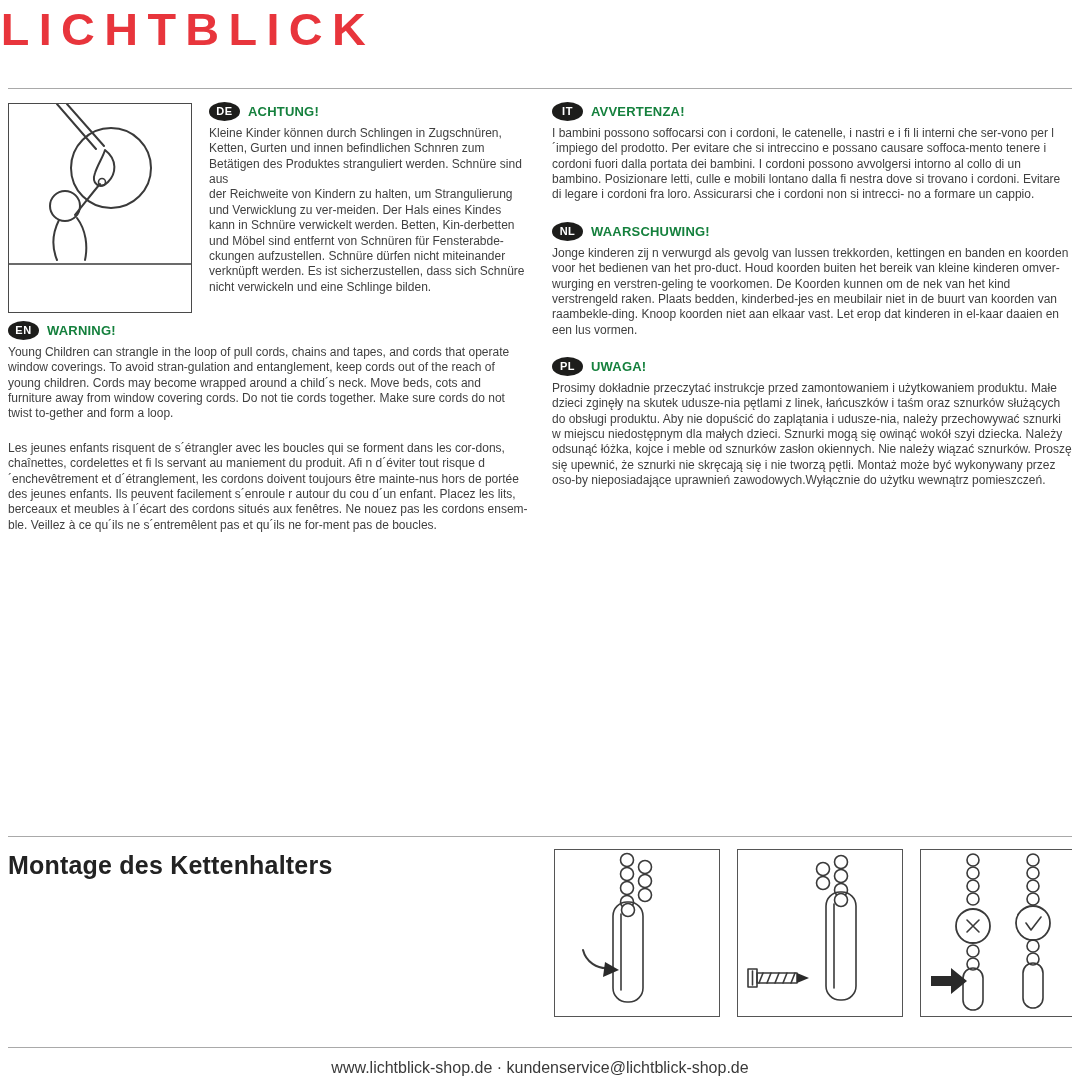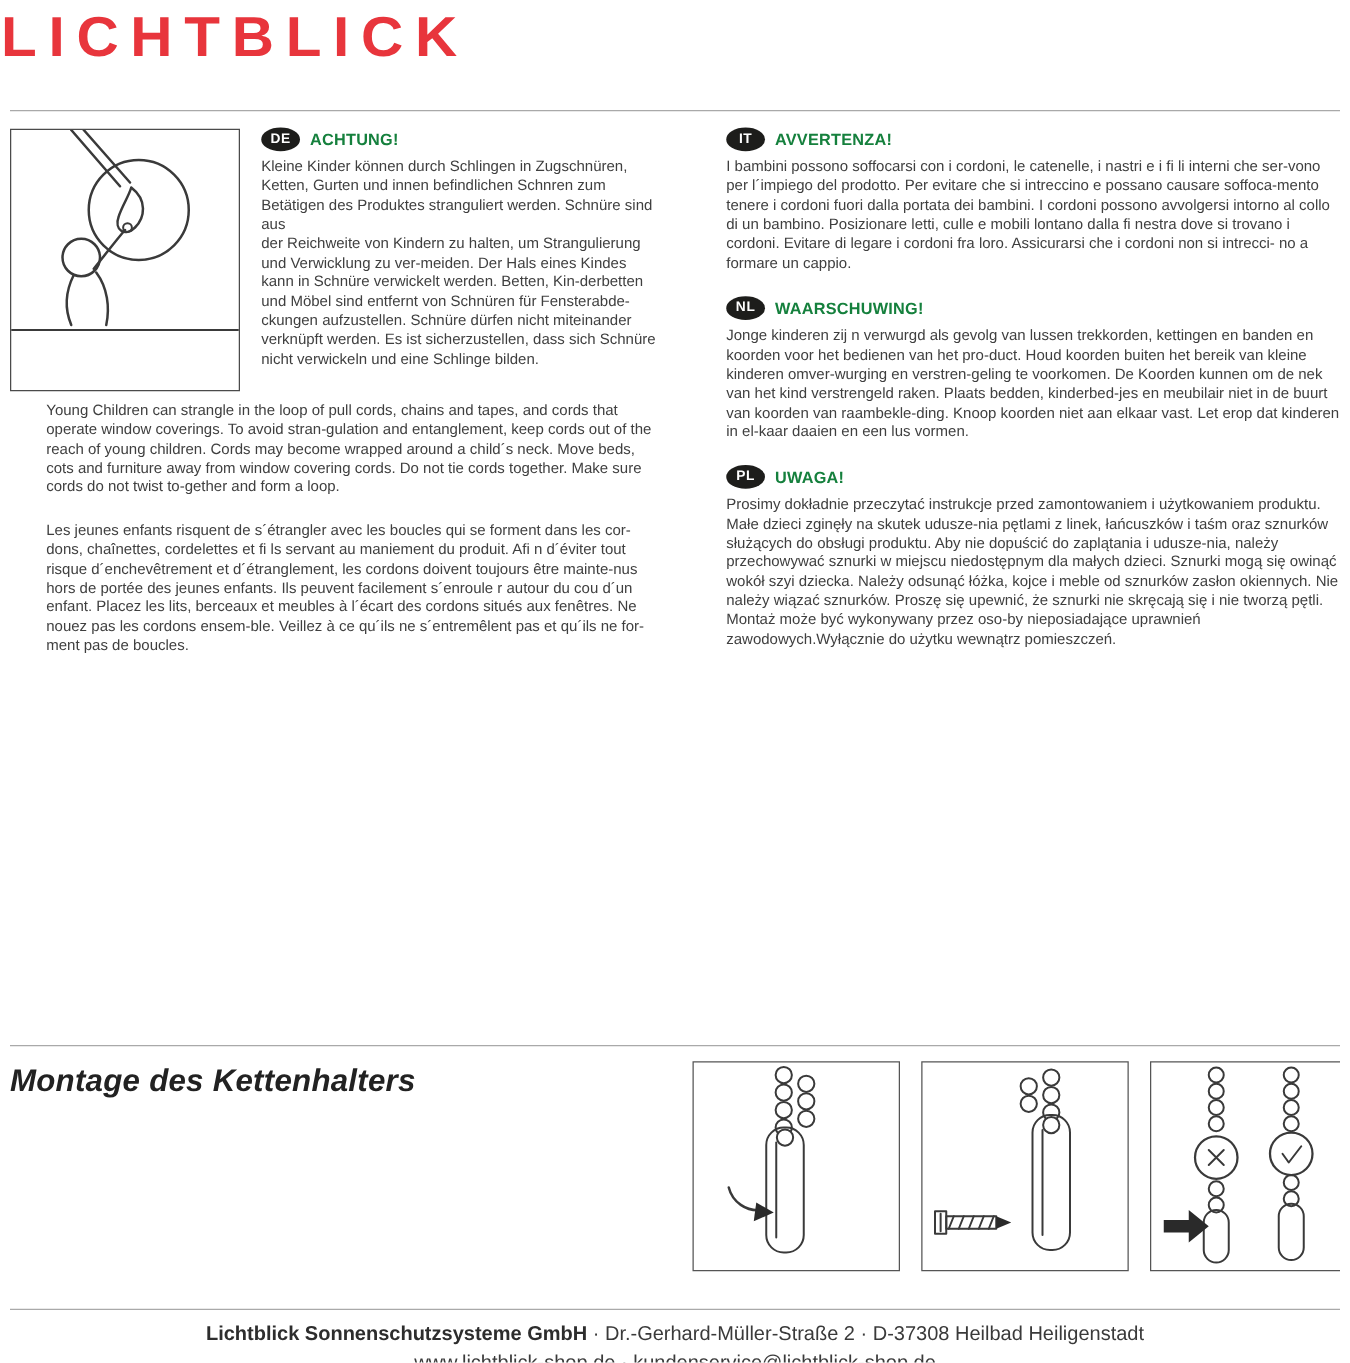--- a/index.html
+++ b/index.html
@@ -27,40 +27,40 @@
   .content { display:flex; gap:24px; padding-top:13px; height:747px; overflow:hidden; }
   .col { flex:1 1 0; min-width:0; }
 
   .hazard-figure {
     float:left; width:184px; height:210px;
     border:1px solid #4a4a4a; background:#fff;
     margin:1px 17px 8px 0;
   }
   .hazard-figure svg { width:100%; height:100%; }
 
-  section.lang { margin-bottom:19px;padding-left:29px; }
+  section.lang { margin-bottom:19px; }
   section.cleared { clear:left; }
 
   .sec-head { display:flex; align-items:center; gap:8px; margin-bottom:5px; }
   .badge {
     display:inline-block; min-width:31px; height:19px; padding:0 3px;
     background:var(--badge-bg,#1d1d1b); color:#fff;
     border-radius:50%;
     font-size:11px; font-weight:bold; line-height:19px; text-align:center;
     letter-spacing:0.5px; flex:0 0 auto;
   }
   .sec-title { font-weight:bold; font-size:13px; color:#15803d; letter-spacing:0.2px; }
 
   p.body {
     font-size:12px; line-height:1.28; color:var(--text,#3f3f3f);
     white-space:pre-line;
   }
 
   
-  .montage { display:flex; gap:22px; height:210px; padding-top:12px; overflow:hidden;font-style:italic; }
+  .montage { display:flex; gap:22px; height:210px; padding-top:12px; overflow:hidden; }
   .montage-left { width:524px; flex:0 0 auto; }
   .montage-title { font-size:25px; font-weight:bold; color:#222; letter-spacing:0.2px; margin:2px 0 18px; }
   .diagrams { display:flex; gap:17px; align-items:flex-start; }
   .diagram { width:166px; height:168px; border:1px solid #555; background:#fff; }
   .diagram svg { width:100%; height:100%; }
 
   
   .footer { text-align:center; padding-top:8px; font-size:16px; line-height:1.45; color:#3a3a3a; }
   .footer .company { font-weight:bold; color:#2d2d2d; }
 
@@ -104,20 +104,24 @@
       <section class="lang">
         <div class="sec-head">
           <span class="badge">DE</span>
           <span class="sec-title">ACHTUNG!</span>
         </div>
         <p class="body">Kleine Kinder können durch Schlingen in Zugschnüren, Ketten, Gurten und innen befindlichen Schnren zum Betätigen des Produktes stranguliert werden. Schnüre sind aus
 der Reichweite von Kindern zu halten, um Strangulierung und Verwicklung zu ver-meiden. Der Hals eines Kindes kann in Schnüre verwickelt werden. Betten, Kin-derbetten und Möbel sind entfernt von Schnüren für Fensterabde-ckungen aufzustellen. Schnüre dürfen nicht miteinander verknüpft werden. Es ist sicherzustellen, dass sich Schnüre nicht verwickeln und eine Schlinge bilden.</p>
       </section>
 
       <section class="lang cleared">
+        <div class="sec-head">
+          <span class="badge">EN</span>
+          <span class="sec-title">WARNING!</span>
+        </div>
         <p class="body">Young Children can strangle in the loop of pull cords, chains and tapes, and cords that operate window coverings. To avoid stran-gulation and entanglement, keep cords out of the reach of young children. Cords may become wrapped around a child´s neck. Move beds, cots and furniture away from window covering cords. Do not tie cords together. Make sure cords do not twist to-gether and form a loop.</p>
       </section>
 
       <section class="lang cleared">
         <p class="body">Les jeunes enfants risquent de s´étrangler avec les boucles qui se forment dans les cor-dons, chaînettes, cordelettes et fi ls servant au maniement du produit. Afi n d´éviter tout risque d´enchevêtrement et d´étranglement, les cordons doivent toujours être mainte-nus hors de portée des jeunes enfants. Ils peuvent facilement s´enroule r autour du cou d´un enfant. Placez les lits, berceaux et meubles à l´écart des cordons situés aux fenêtres. Ne nouez pas les cordons ensem-ble. Veillez à ce qu´ils ne s´entremêlent pas et qu´ils ne for-ment pas de boucles.</p>
       </section>
 
     </div>
 
     <div class="col">
@@ -230,17 +234,16 @@
           <polygon class="solid" points="10,126 30,126 30,118 46,131 30,144 30,136 10,136"></polygon>
         </svg>
       </div>
 
     </div>
   </div>
 
   <hr class="rule">
 
   <div class="footer">
-    <p><span class="company">Lichtblick Sonnenschutzsysteme GmbH</span> <span>· Dr.-Gerhard-Müller-Straße 2 · D-37308 Heilbad Heiligenstadt</span></p>
     <p>www.lichtblick-shop.de · kundenservice@lichtblick-shop.de</p>
   </div>
 
 </div>
 
 </body></html>

